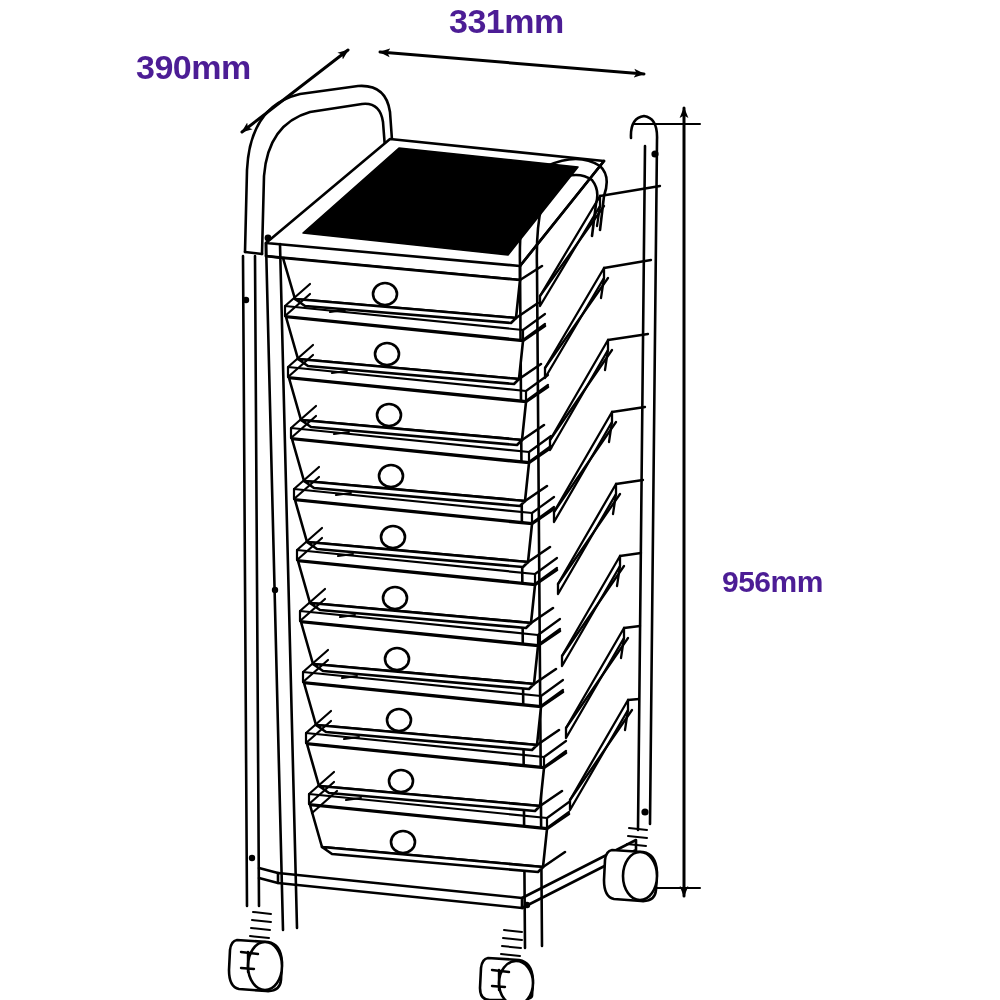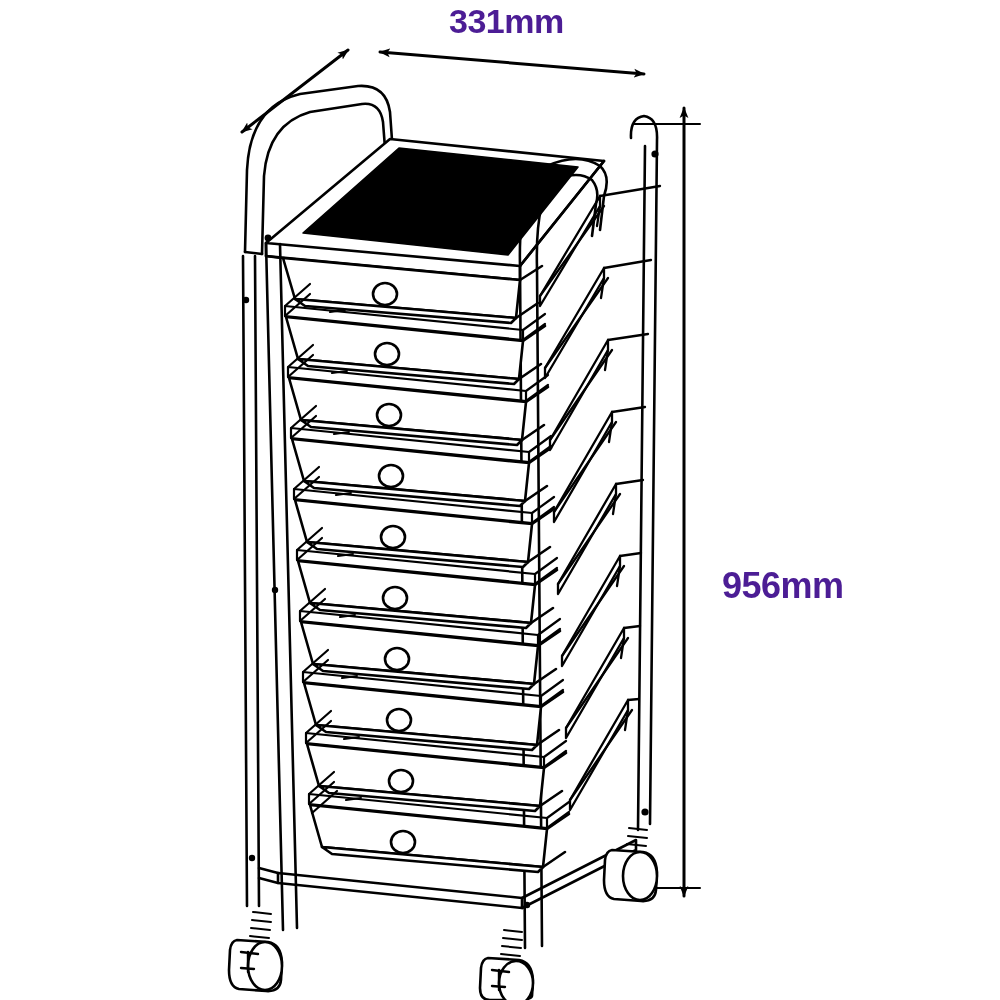--- a/index.html
+++ b/index.html
@@ -30,21 +30,21 @@
   .dim-label {
     position: absolute;
     font-family: "Liberation Sans", sans-serif;
     font-weight: bold;
     color: #4c1d95;
     white-space: nowrap;
     letter-spacing: -0.5px;
   }
   #label-depth  { left: 136px; top: 48px;  font-size: 34px; }
   #label-width  { left: 449px; top: 2px;   font-size: 34px; }
-  #label-height { left: 722px; top: 565px; font-size: 36px; }
+  #label-height { left: 722px; top: 565px; font-size: 30px; }
 </style>
 </head>
 <body>
 
 <div id="stage">
 
   <svg id="drawing" viewBox="0 0 1000 1000">
     <defs>
       <marker id="arrowEnd" markerWidth="12" markerHeight="12" refX="10" refY="5" orient="auto" markerUnits="userSpaceOnUse">
         <path d="M0,0.6 L11,5 L0,9.4 L2.6,5 Z" fill="#000"></path>
@@ -272,18 +272,19 @@
 
       <g>
         <path stroke-width="2" d="M629,828 L647,830 M628,836 L647,838 M627,844 L646,846"></path>
         <path fill="#ffffff" d="M612,850 L643,852 Q656,854 657,872 L656,890 Q655,902 641,901 L614,899 Q604,897 604,880 L605,860 Q606,851 612,850 Z"></path>
         <ellipse fill="#ffffff" cx="640" cy="876" rx="17" ry="24"></ellipse>
       </g>
 
     </g>
   </svg>
 
+  <div class="dim-label" id="label-depth">390mm</div>
 
   <div class="dim-label" id="label-width">331mm</div>
 
   <div class="dim-label" id="label-height">956mm</div>
 
 </div>
 
 </body></html>

